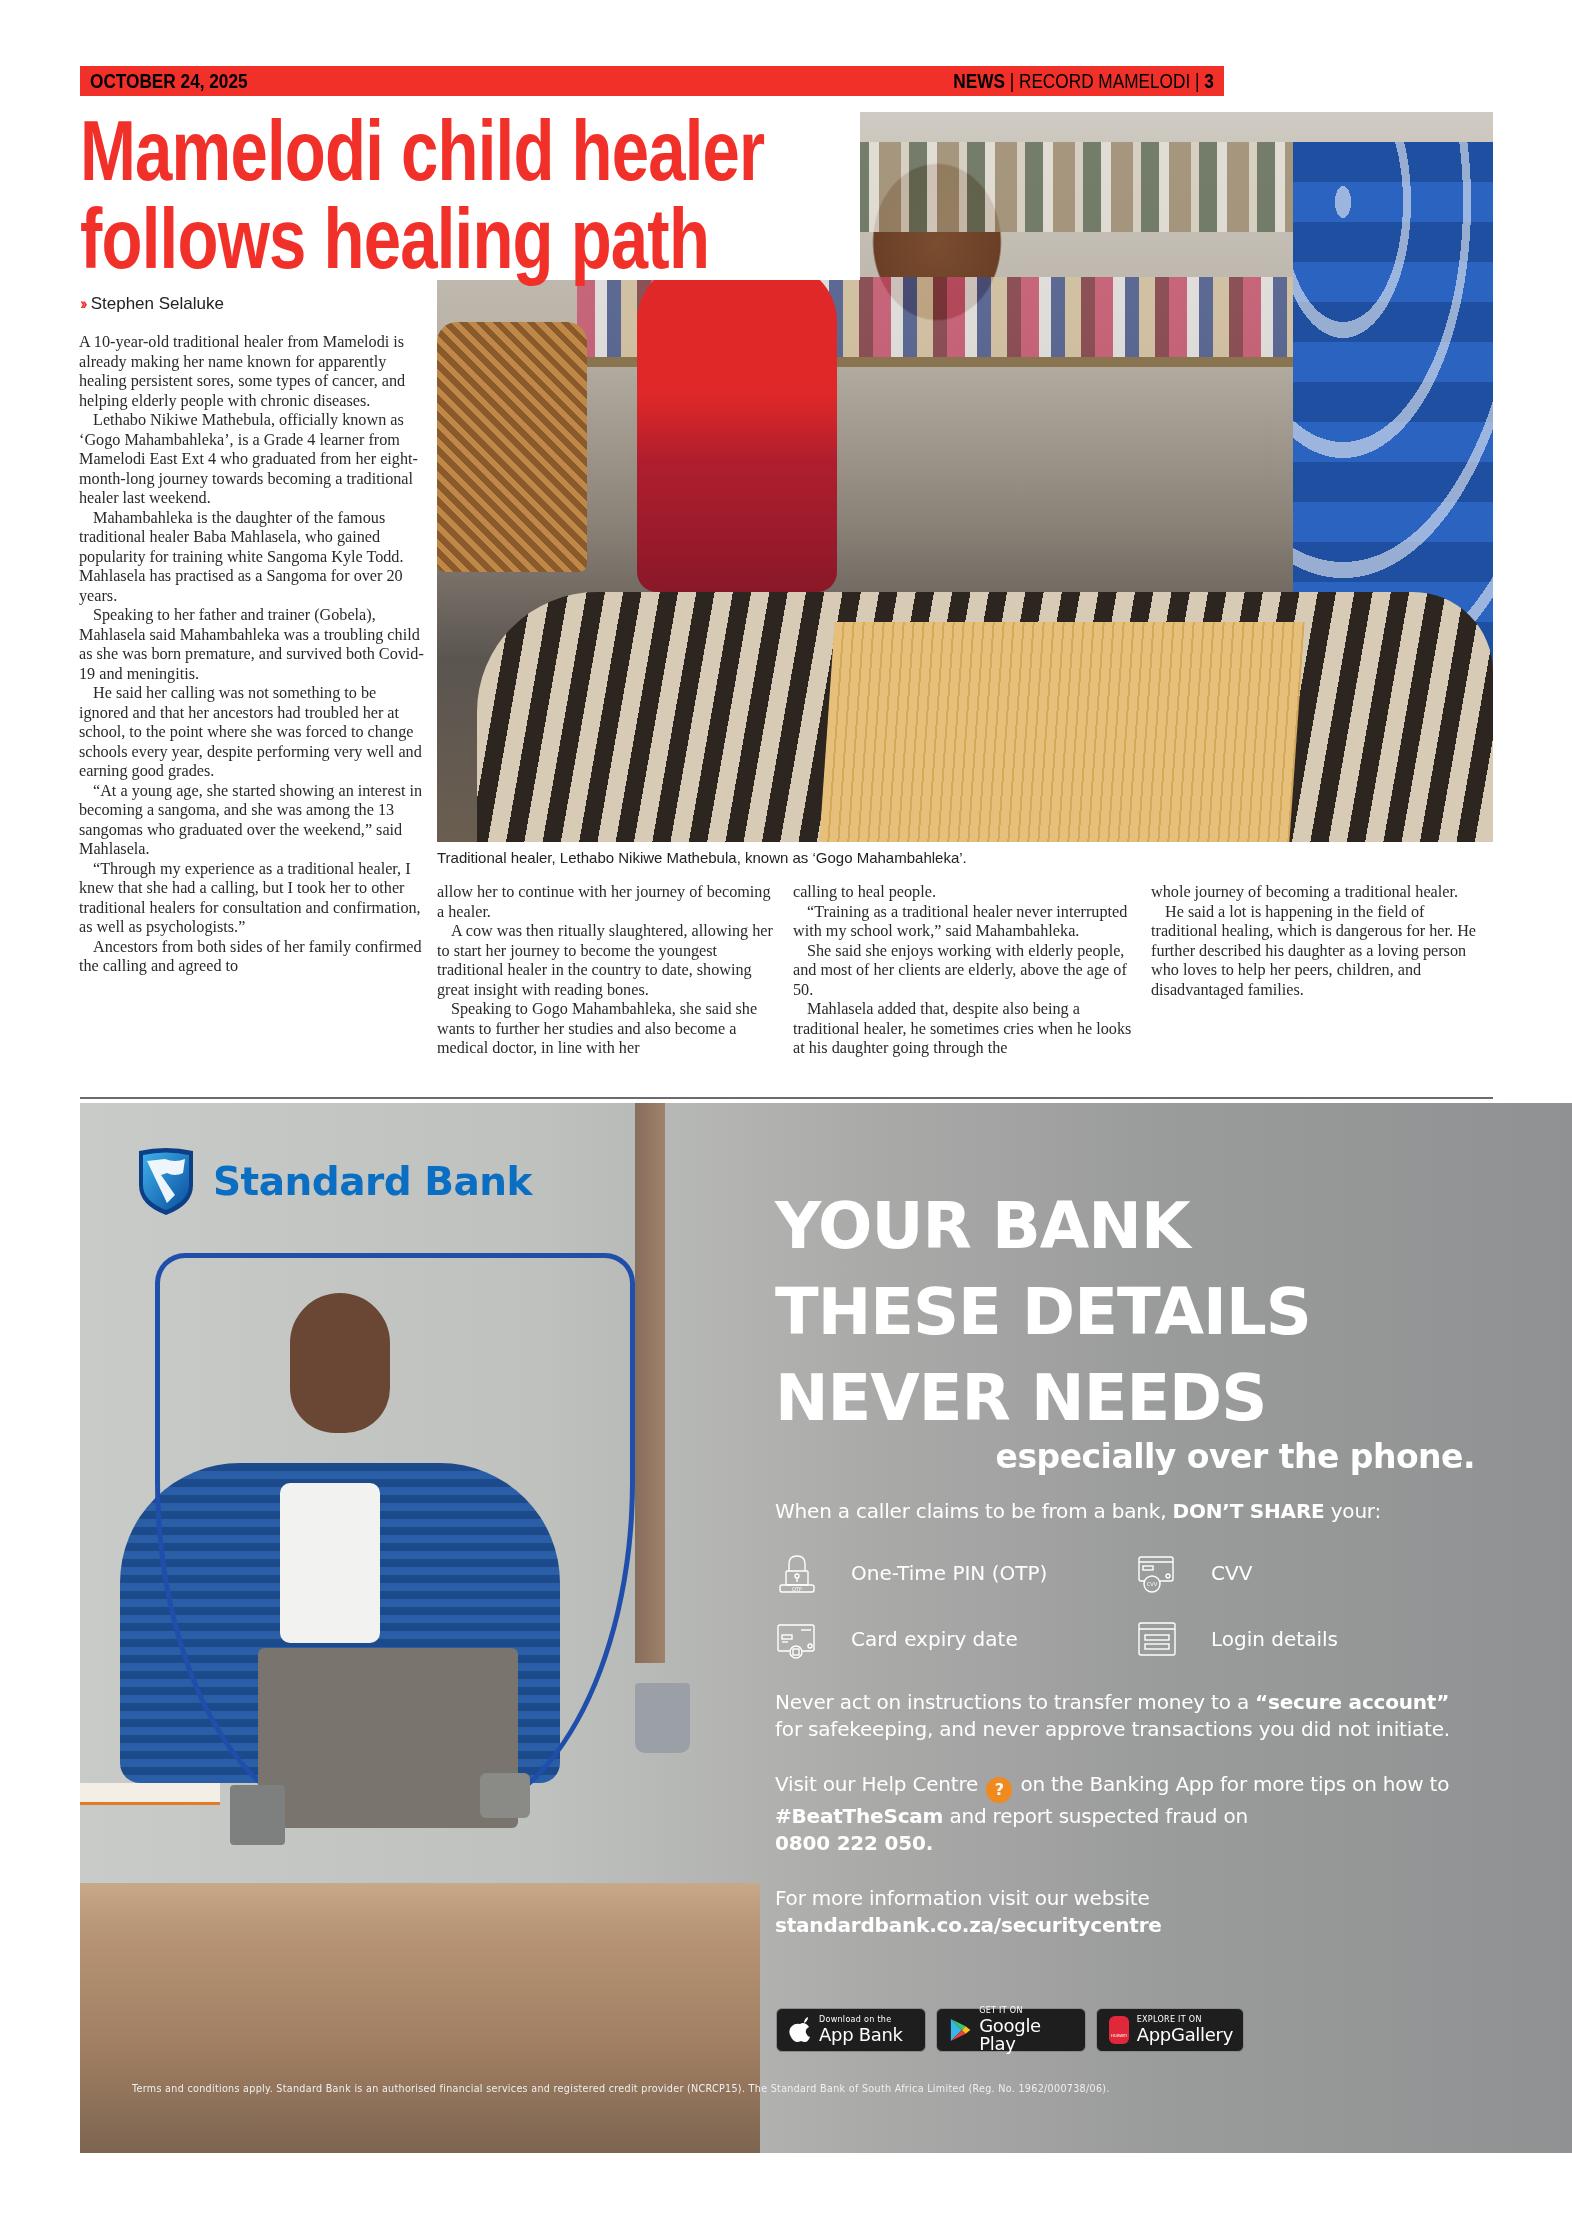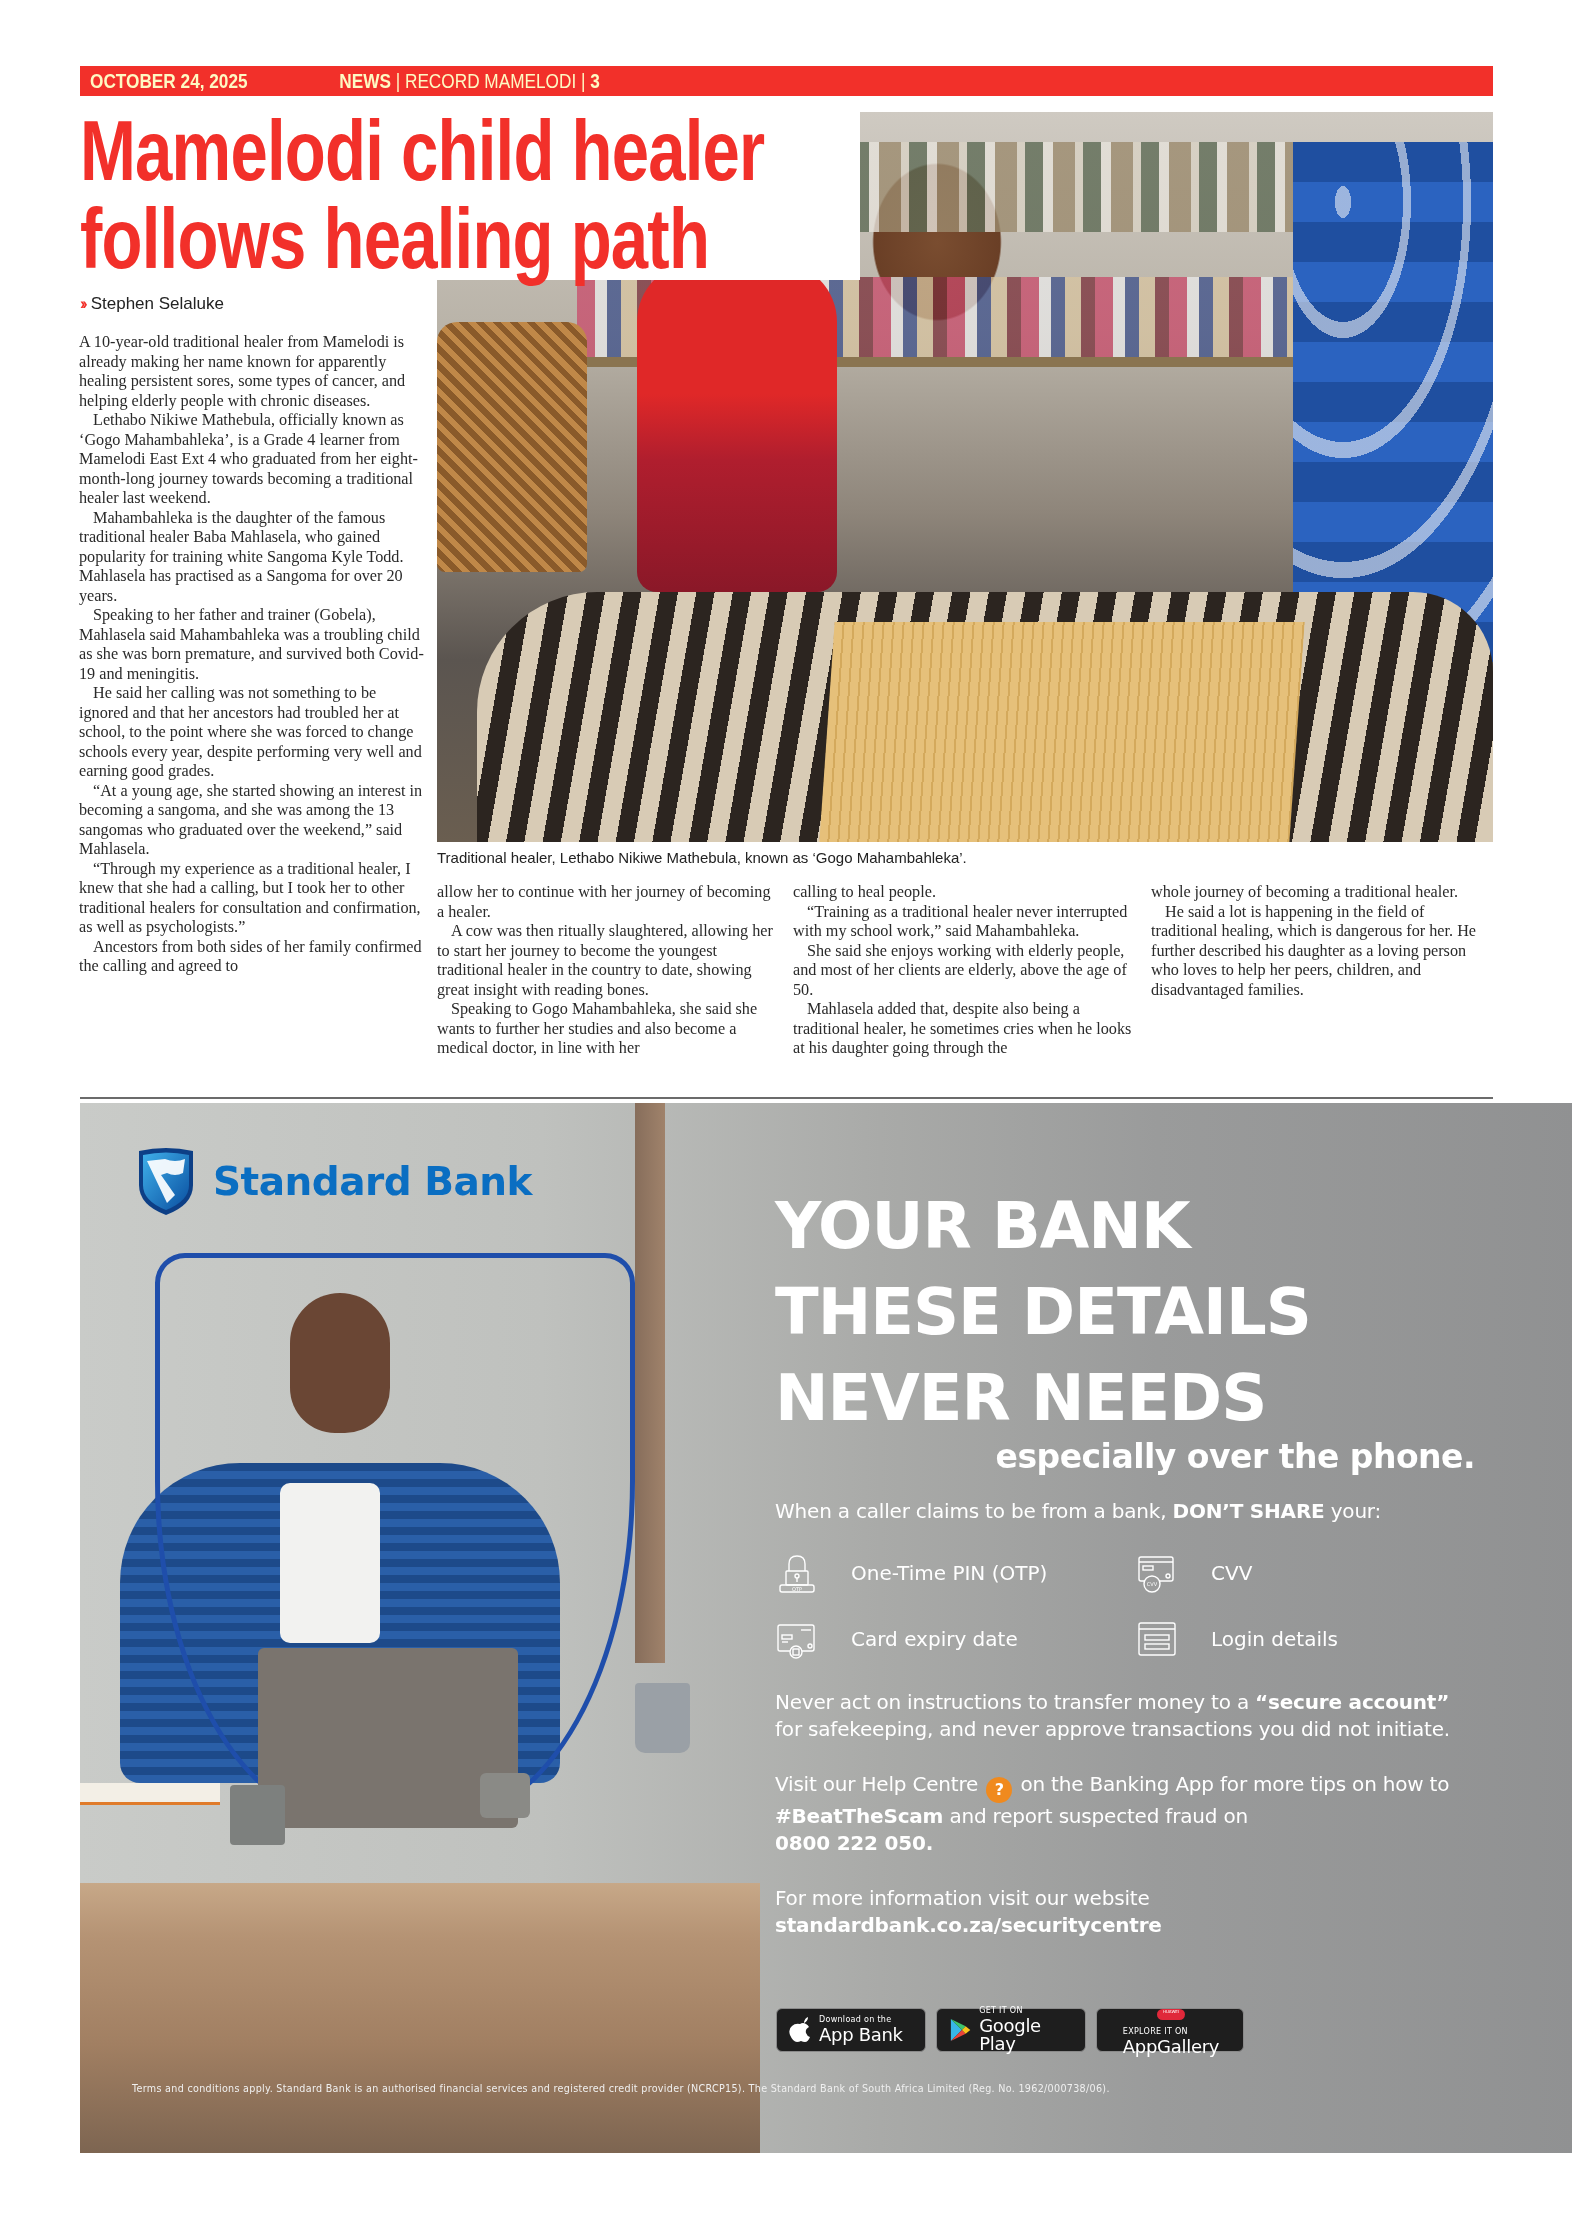--- a/index.html
+++ b/index.html
@@ -1,24 +1,24 @@
 <!DOCTYPE html>
 <html><head>
 <meta charset="utf-8">
 <style>
   * { box-sizing: border-box; margin: 0; padding: 0; }
   html, body { width: 1572px; height: 2224px; background: #ffffff; overflow: hidden; }
   body { position: relative; font-family: "DejaVu Serif", serif; color: #222; }
 
   
   .topbar {
-    position: absolute; left: 80px; top: 66px; width: 1413px; height: 30px;
-    background: #f2302a; color: #fef9c3;
+    position: absolute; left: 80px; top: 66px; width: 1144px; height: 30px;
+    background: #f2302a; color: #000000;
     font-family: "Liberation Sans", sans-serif; font-weight: bold;
-    display: flex; align-items: center; 
+    display: flex; align-items: center; justify-content: space-between;
     padding: 0 10px;
   }
   .topbar .date { font-size: 21px; letter-spacing: 0px; transform: scaleX(0.82); transform-origin: left center; }
   .topbar .section { font-size: 21px; transform: scaleX(0.82); transform-origin: right center; white-space: nowrap; }
   .topbar .section .light { font-weight: normal; }
 
   
   .headline {
     position: absolute; left: 80px; top: 106px; width: 780px;
     font-family: "Liberation Sans", sans-serif; font-weight: bold; color: #f2302a;
@@ -121,21 +121,21 @@
   .ad-para { font-size: 20px; line-height: 27px; margin-top: 28px; letter-spacing: -0.2px; }
   .ad-para b { font-weight: bold; }
   .help-dot { display: inline-flex; align-items: center; justify-content: center; width: 26px; height: 26px;
     border-radius: 13px; background: #f08a1e; color: #fff; font-weight: bold; font-size: 16px; vertical-align: -4px; margin: 0 2px; }
 
   .stores { position: absolute; left: 696px; top: 905px; display: flex; gap: 10px; }
   .store { height: 44px; background: #1e1e1e; border: 1.5px solid #8a8a8a; border-radius: 6px; display: flex; align-items: center; gap: 8px; padding: 0 10px 0 12px; color: #fff; }
   .store .t { display: flex; flex-direction: column; line-height: 1; }
   .store .s { font-family: "DejaVu Sans", sans-serif; font-size: 8px; letter-spacing: .3px; }
   .store .b { font-family: "DejaVu Sans", sans-serif; font-size: 18px; margin-top: 2px; letter-spacing: -0.3px; }
-  .store.apple { width: 150px; } .store.google { width: 150px; } .store.huawei { width: 148px; flex-direction: column; }
+  .store.apple { width: 150px; } .store.google { width: 150px; } .store.huawei { width: 148px; }
   .hw-tile { width: 28px; height: 28px; background: #e0283a; border-radius: 6px; color: #fff; font-size: 4px; display: flex; align-items: flex-end; justify-content: center; padding-bottom: 6px; font-family: "DejaVu Sans", sans-serif; }
 
   .disclaimer { position: absolute; left: 52px; top: 980px; width: 1300px; font-family: "DejaVu Sans", sans-serif; font-size: 9.6px; color: #f0f0f0; letter-spacing: 0.3px; white-space: nowrap; }
 </style>
 </head>
 <body>
 
 <div class="topbar">
   <span class="date">OCTOBER 24, 2025</span>
   <span class="section">

